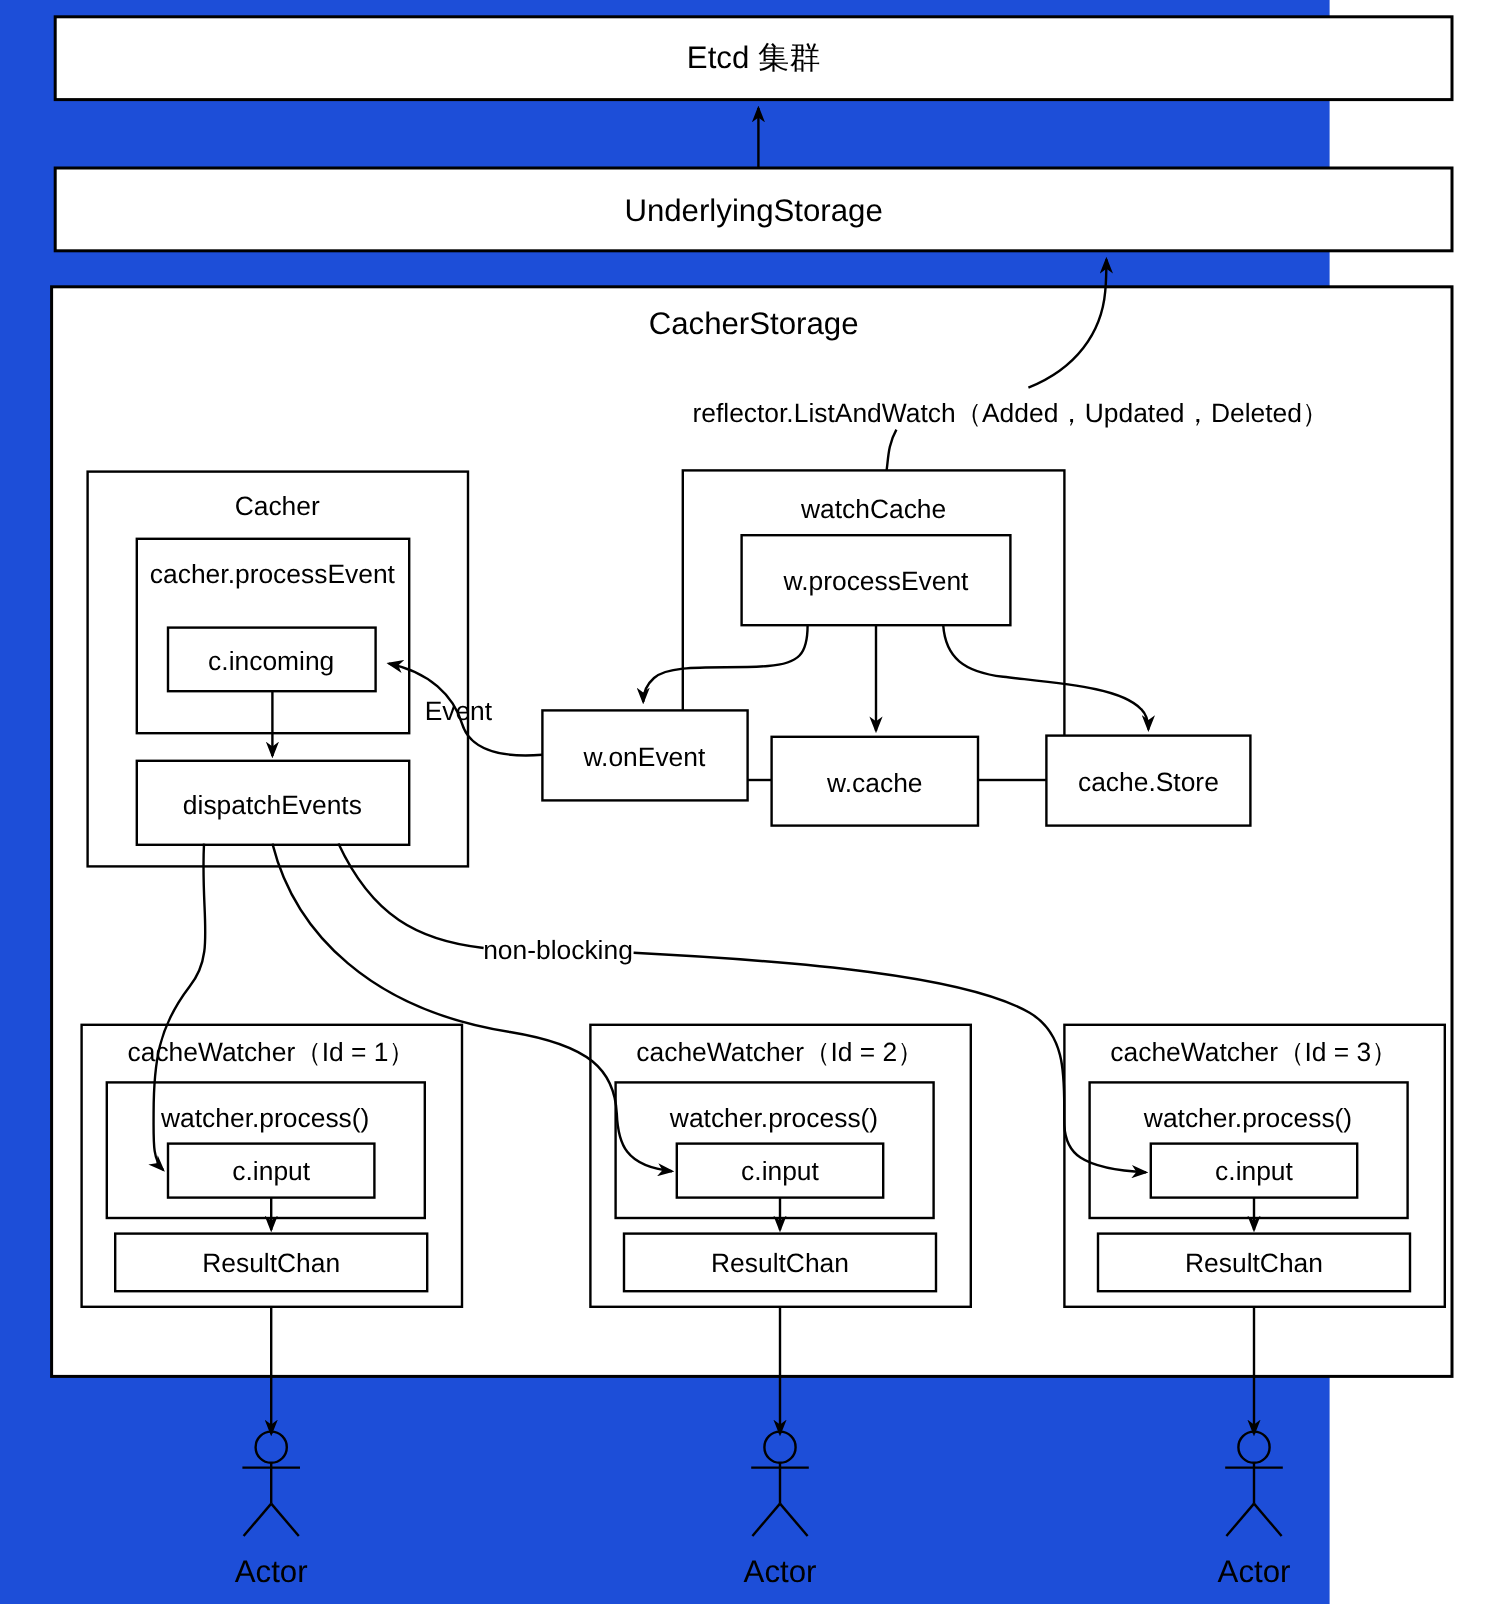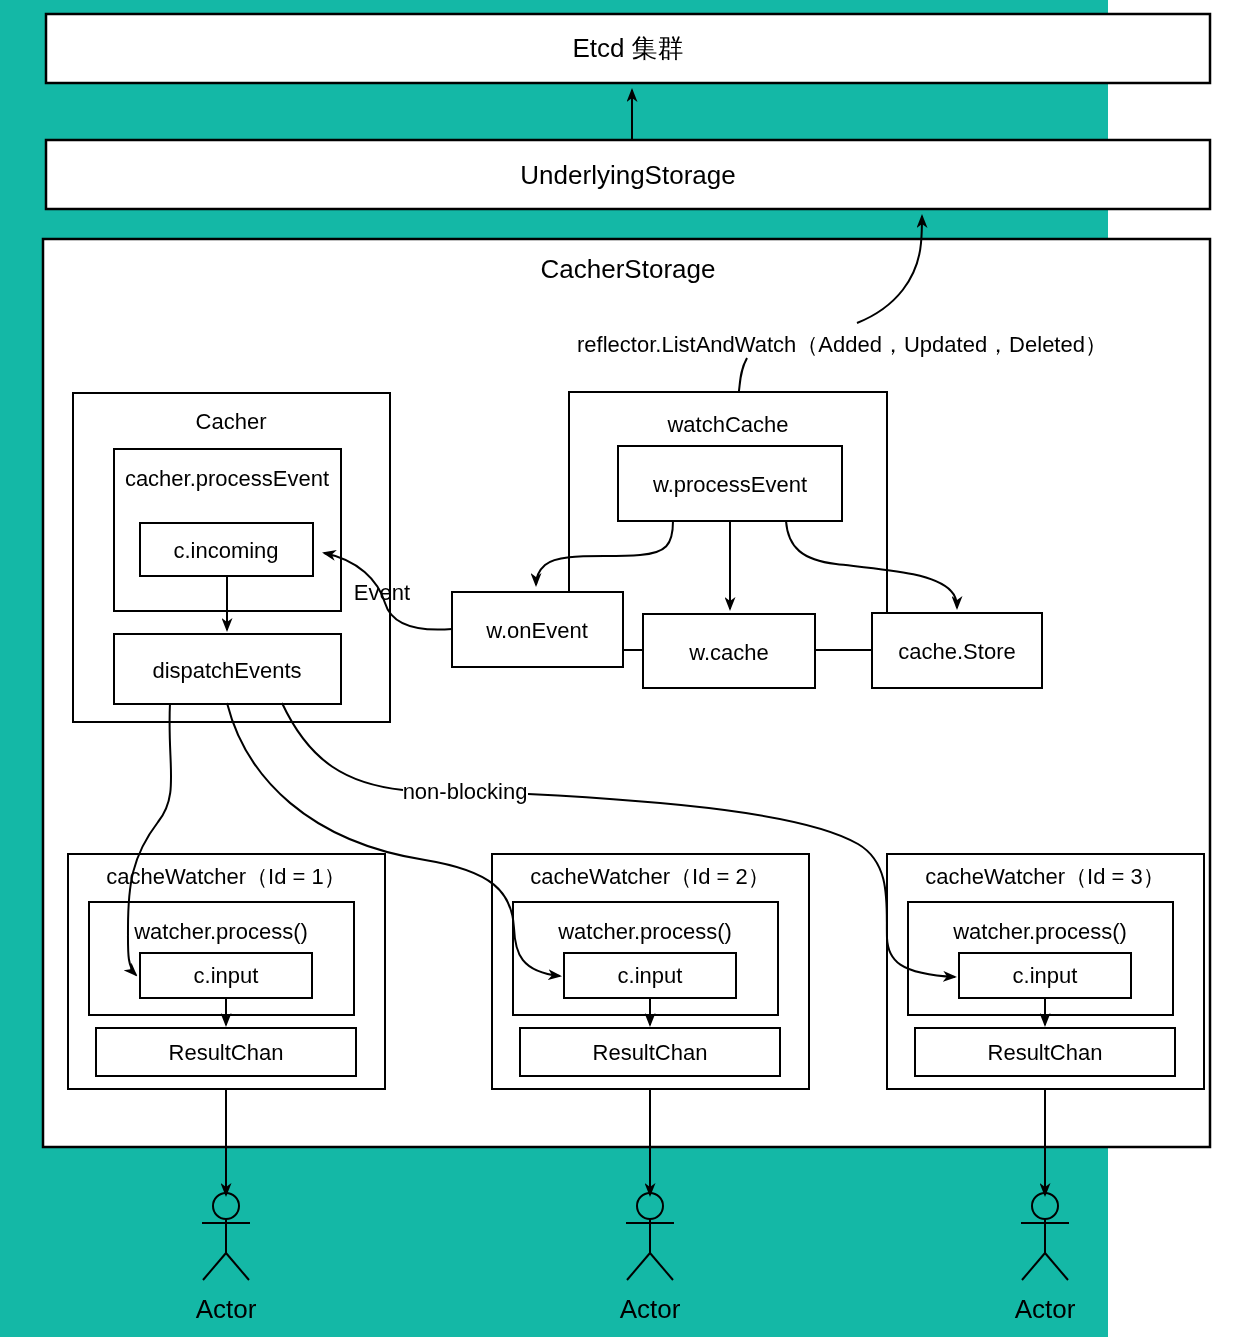--- a/index.html
+++ b/index.html
@@ -1,16 +1,16 @@
 <!DOCTYPE html>
 <html><head>
 <meta charset="utf-8">
 <style>
   html, body { margin: 0; padding: 0; background: #ffffff; }
-  .stage { width: 1108px; height: 1337px; position: relative; background: #14b8a6; text-decoration: underline; }
+  .stage { width: 1108px; height: 1337px; position: relative; background: #1d4ed8; text-decoration: underline; }
   svg { display: block; font-family: "Liberation Sans", "DejaVu Sans", sans-serif; }
   .box { fill: #ffffff; stroke: #000000; stroke-width: 2; }
   .bigbox { fill: #ffffff; stroke: #000000; stroke-width: 2.5; }
   .edge { fill: none; stroke: #000000; stroke-width: 2; }
   .lbl { fill: #000000; font-size: 22px; }
   .lbl-big { fill: #000000; font-size: 26px; }
   .mid { text-anchor: middle; }
 </style>
 </head>
 <body>

